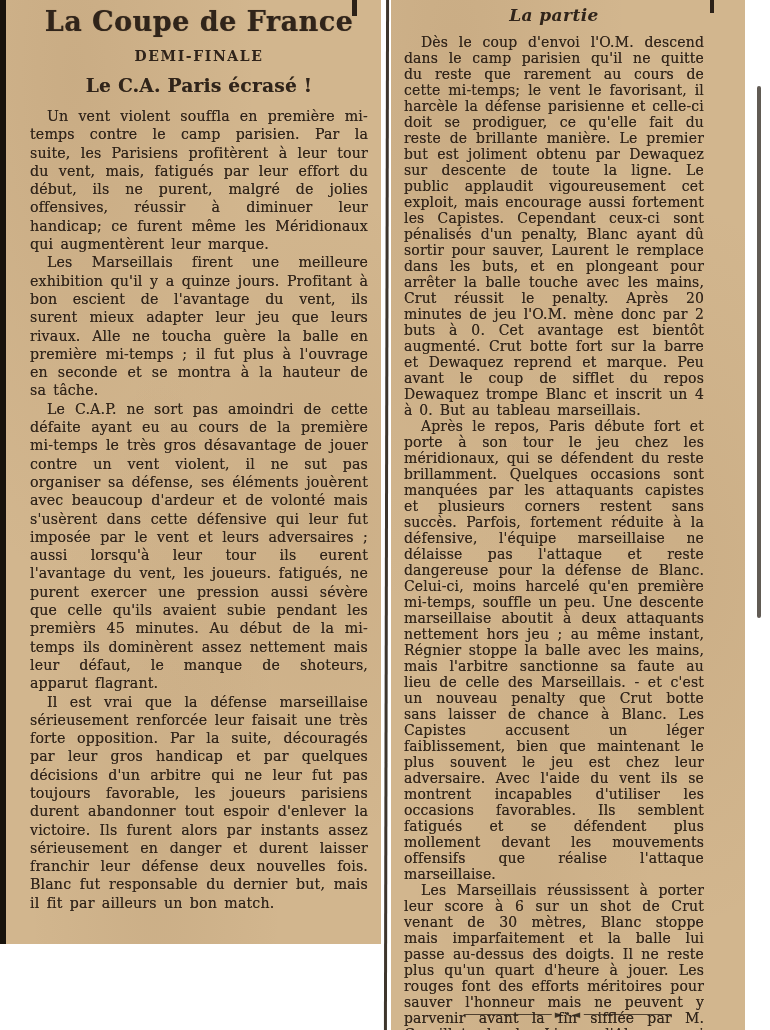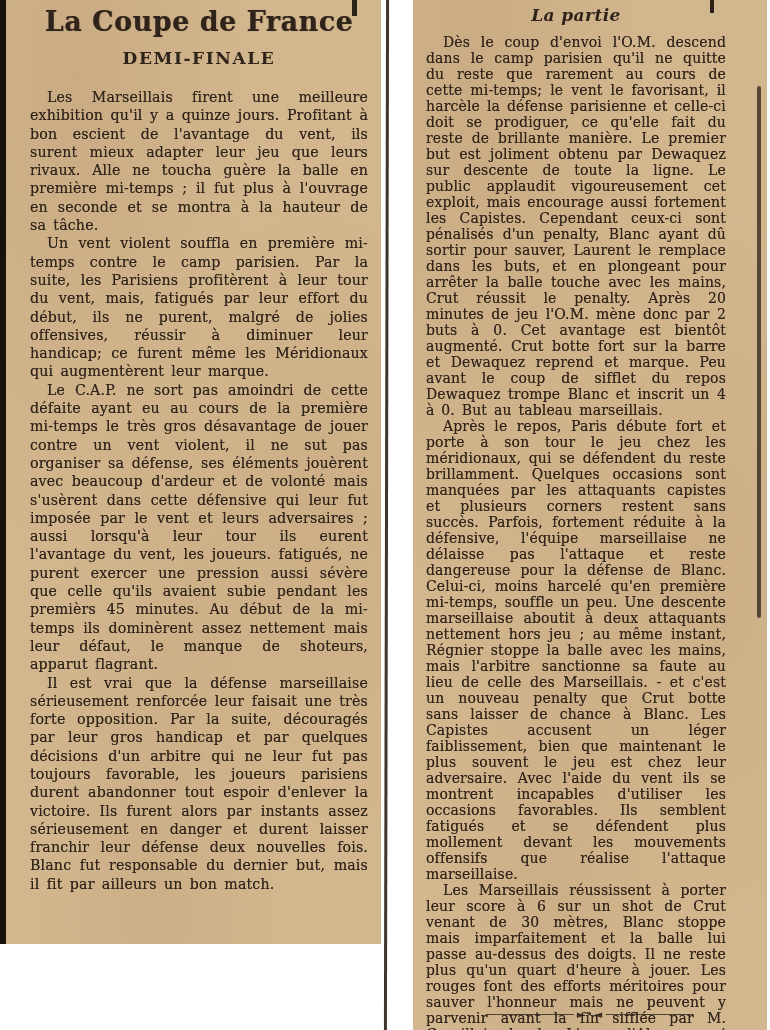--- a/index.html
+++ b/index.html
@@ -19,21 +19,21 @@
       radial-gradient(ellipse at 40% 90%, rgba(110,75,40,0.07), transparent 40%),
       var(--paper, #d2b68e);
     color: var(--ink, #30241a);
   }
   .clip-left {
     left: 0; width: 381px; height: 944px;
     border-left: 6px solid #17120c;
     padding: 2px 13px 0 24px;
   }
   .clip-right {
-    left: 413px; width: 354px; height: 1030px;
+    left: 391px; width: 354px; height: 1030px;
     padding: 2px 41px 0 13px;
   }
 
   .col-rule {
     position: absolute; left: 385px; top: 0; width: 3px; height: 1030px;
     background: var(--rule, #231a10); opacity: .88; transform: rotate(.12deg);
   }
   .right-edge-rule {
     position: absolute; left: 757px; top: 86px; width: 4px; height: 532px;
     background: #241c12; opacity: .72; border-radius: 2px;
@@ -41,21 +41,21 @@
   .tear { position: absolute; background: #2b2118; }
   .tear-a { left: 352px; top: 0; width: 5px; height: 16px; }
   .tear-b { left: 710px; top: 0; width: 4px; height: 13px; }
 
   h1, h2, h3, h4 { margin: 0; text-align: center; font-weight: bold; }
   h1.article-title {
     font-size: 27px; letter-spacing: .5px; margin: 4px 0 11px;
     text-shadow: .4px .4px .7px rgba(40,28,18,.55);
   }
   h2.article-subtitle {
-    font-size: 17px; font-weight: 600; letter-spacing: 1.6px; margin: 0 0 20px;
+    font-size: 14px; font-weight: 600; letter-spacing: 1.6px; margin: 0 0 11px;
   }
   h3.article-subheadline {
     font-size: 18.5px; margin: 0 0 11px; letter-spacing: .3px;
     text-shadow: .3px .3px .6px rgba(40,28,18,.5);
   }
   h4.partie-heading {
     font-size: 17px; font-style: italic; font-weight: 600; margin: 3px 0 9px;
     letter-spacing: .4px;
   }
 
@@ -79,22 +79,23 @@
   .orn-glyph { font-size: 11px; letter-spacing: 1px; color: #241c12; line-height: 1; }
 </style>
 </head>
 <body>
 
 <div class="page">
 
   <section class="clip clip-left">
     <h1 class="article-title">La Coupe de France</h1>
     <h2 class="article-subtitle">DEMI-FINALE</h2>
+    <h3 class="article-subheadline">Le C.A. Paris écrasé !</h3>
+    <p class="body-p">Un vent violent souffla en première mi-temps contre le camp parisien. Par la suite, les Parisiens profitèrent à leur tour du vent, mais, fatigués par leur effort du début, ils ne purent, malgré de jolies offensives, réussir à diminuer leur handicap; ce furent même les Méridionaux qui augmentèrent leur marque.</p>
     <p class="body-p">Les Marseillais firent une meilleure exhibition qu'il y a quinze jours. Profitant à bon escient de l'avantage du vent, ils surent mieux adapter leur jeu que leurs rivaux. Alle ne toucha guère la balle en première mi-temps ; il fut plus à l'ouvrage en seconde et se montra à la hauteur de sa tâche.</p>
-    <p class="body-p">Un vent violent souffla en première mi-temps contre le camp parisien. Par la suite, les Parisiens profitèrent à leur tour du vent, mais, fatigués par leur effort du début, ils ne purent, malgré de jolies offensives, réussir à diminuer leur handicap; ce furent même les Méridionaux qui augmentèrent leur marque.</p>
     <p class="body-p">Le C.A.P. ne sort pas amoindri de cette défaite ayant eu au cours de la première mi-temps le très gros désavantage de jouer contre un vent violent, il ne sut pas organiser sa défense, ses éléments jouèrent avec beaucoup d'ardeur et de volonté mais s'usèrent dans cette défensive qui leur fut imposée par le vent et leurs adversaires ; aussi lorsqu'à leur tour ils eurent l'avantage du vent, les joueurs. fatigués, ne purent exercer une pression aussi sévère que celle qu'ils avaient subie pendant les premièrs 45 minutes. Au début de la mi-temps ils dominèrent assez nettement mais leur défaut, le manque de shoteurs, apparut flagrant.</p>
     <p class="body-p">Il est vrai que la défense marseillaise sérieusement renforcée leur faisait une très forte opposition. Par la suite, découragés par leur gros handicap et par quelques décisions d'un arbitre qui ne leur fut pas toujours favorable, les joueurs parisiens durent abandonner tout espoir d'enlever la victoire. Ils furent alors par instants assez sérieusement en danger et durent laisser franchir leur défense deux nouvelles fois. Blanc fut responsable du dernier but, mais il fit par ailleurs un bon match.</p>
   </section>
 
   <div class="col-rule"></div>
 
   <section class="clip clip-right">
     <h4 class="partie-heading">La partie</h4>
     <p class="body-p">Dès le coup d'envoi l'O.M. descend dans le camp parisien qu'il ne quitte du reste que rarement au cours de cette mi-temps; le vent le favorisant, il harcèle la défense parisienne et celle-ci doit se prodiguer, ce qu'elle fait du reste de brillante manière. Le premier but est joliment obtenu par Dewaquez sur descente de toute la ligne. Le public applaudit vigoureusement cet exploit, mais encourage aussi fortement les Capistes. Cependant ceux-ci sont pénalisés d'un penalty, Blanc ayant dû sortir pour sauver, Laurent le remplace dans les buts, et en plongeant pour arrêter la balle touche avec les mains, Crut réussit le penalty. Après 20 minutes de jeu l'O.M. mène donc par 2 buts à 0. Cet avantage est bientôt augmenté. Crut botte fort sur la barre et Dewaquez reprend et marque. Peu avant le coup de sifflet du repos Dewaquez trompe Blanc et inscrit un 4 à 0. But au tableau marseillais.</p>
     <p class="body-p">Après le repos, Paris débute fort et porte à son tour le jeu chez les méridionaux, qui se défendent du reste brillamment. Quelques occasions sont manquées par les attaquants capistes et plusieurs corners restent sans succès. Parfois, fortement réduite à la défensive, l'équipe marseillaise ne délaisse pas l'attaque et reste dangereuse pour la défense de Blanc. Celui-ci, moins harcelé qu'en première mi-temps, souffle un peu. Une descente marseillaise aboutit à deux attaquants nettement hors jeu ; au même instant, Régnier stoppe la balle avec les mains, mais l'arbitre sanctionne sa faute au lieu de celle des Marseillais. - et c'est un nouveau penalty que Crut botte sans laisser de chance à Blanc. Les Capistes accusent un léger faiblissement, bien que maintenant le plus souvent le jeu est chez leur adversaire. Avec l'aide du vent ils se montrent incapables d'utiliser les occasions favorables. Ils semblent fatigués et se défendent plus mollement devant les mouvements offensifs que réalise l'attaque marseillaise.</p>

